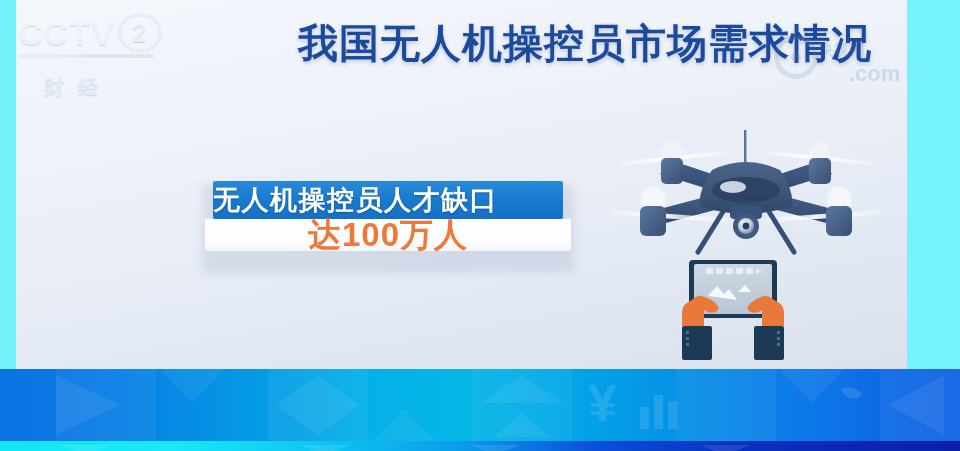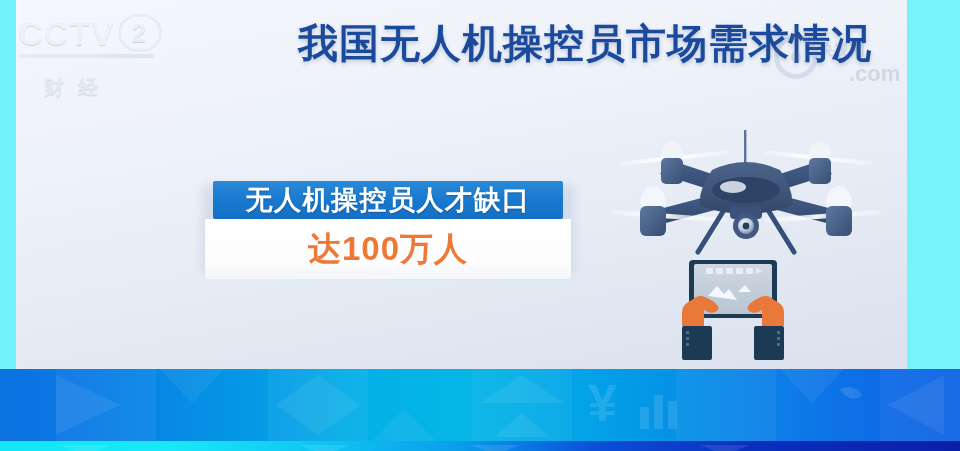--- a/index.html
+++ b/index.html
@@ -99,31 +99,31 @@
     border-radius:3px;
     background:rgba(120,140,175,.18);
     filter:blur(4px);
   }
   #stat-banner {
     position:relative;
     margin:0 8px;
     height:38px;
     background:linear-gradient(180deg,#2a8ad8 0%,#1879cf 50%,#1570c4 100%);
     border-radius:2px;
-    display:flex; align-items:center; justify-content:center;
+    display:flex; align-items:center; 
   }
   #stat-banner-label {
     font-size:27px; font-weight:700; color:#ffffff;
     letter-spacing:1.5px;
     text-shadow:0 1px 2px rgba(0,40,90,.35);
     white-space:nowrap;
   }
   #stat-body {
     position:relative;
-    height:60px;
+    height:32px;
     background:linear-gradient(180deg,#ffffff 0%,#fdfdfe 70%,#f3f6fb 100%);
     border-radius:0 0 3px 3px;
     display:flex; align-items:center; justify-content:center;
   }
   #stat-value {
     font-size:33px; font-weight:700;
     color:#ee7836;
     letter-spacing:1px;
     white-space:nowrap;
   }

